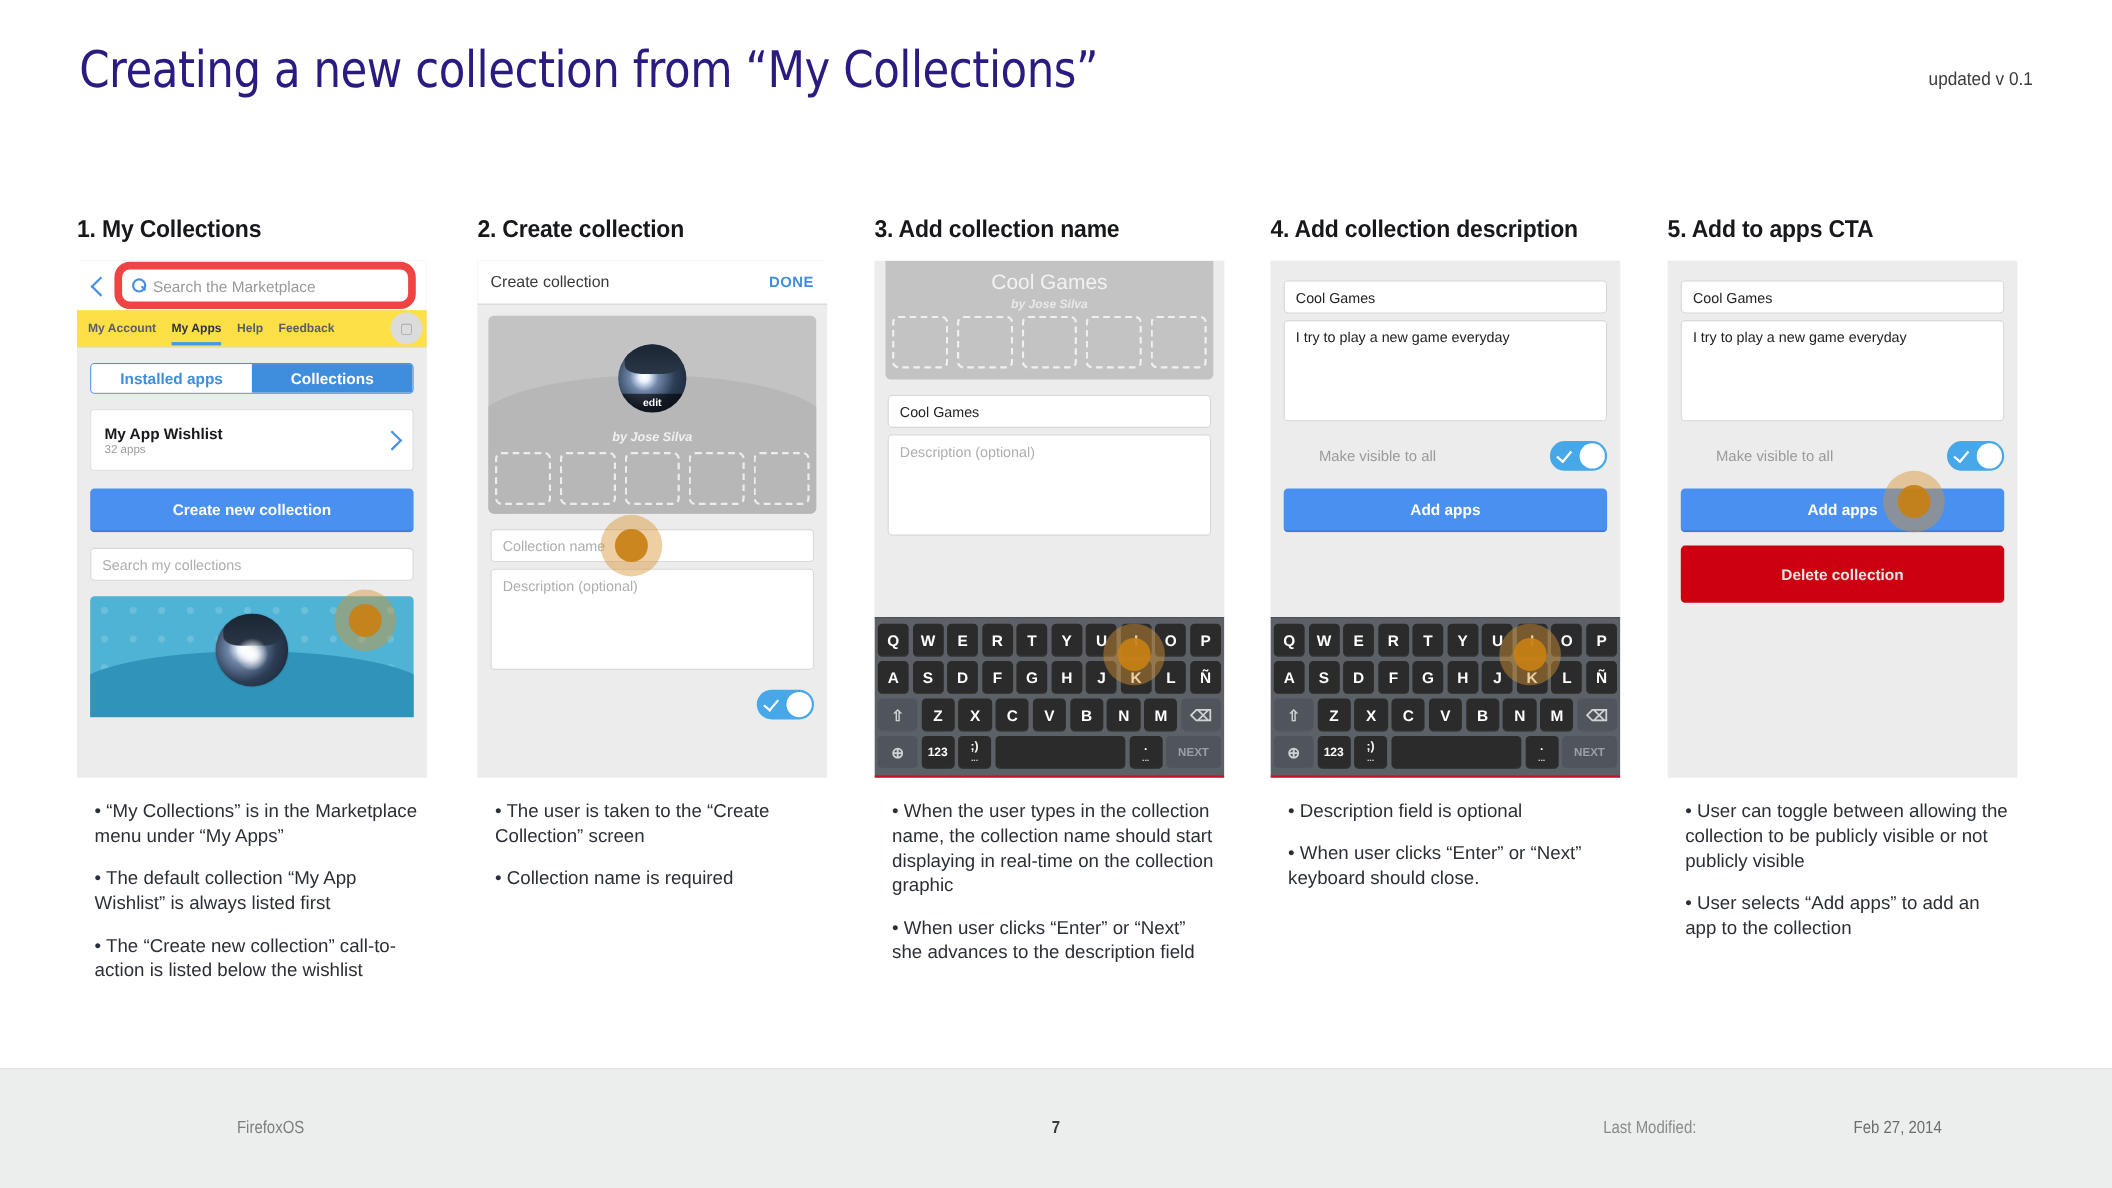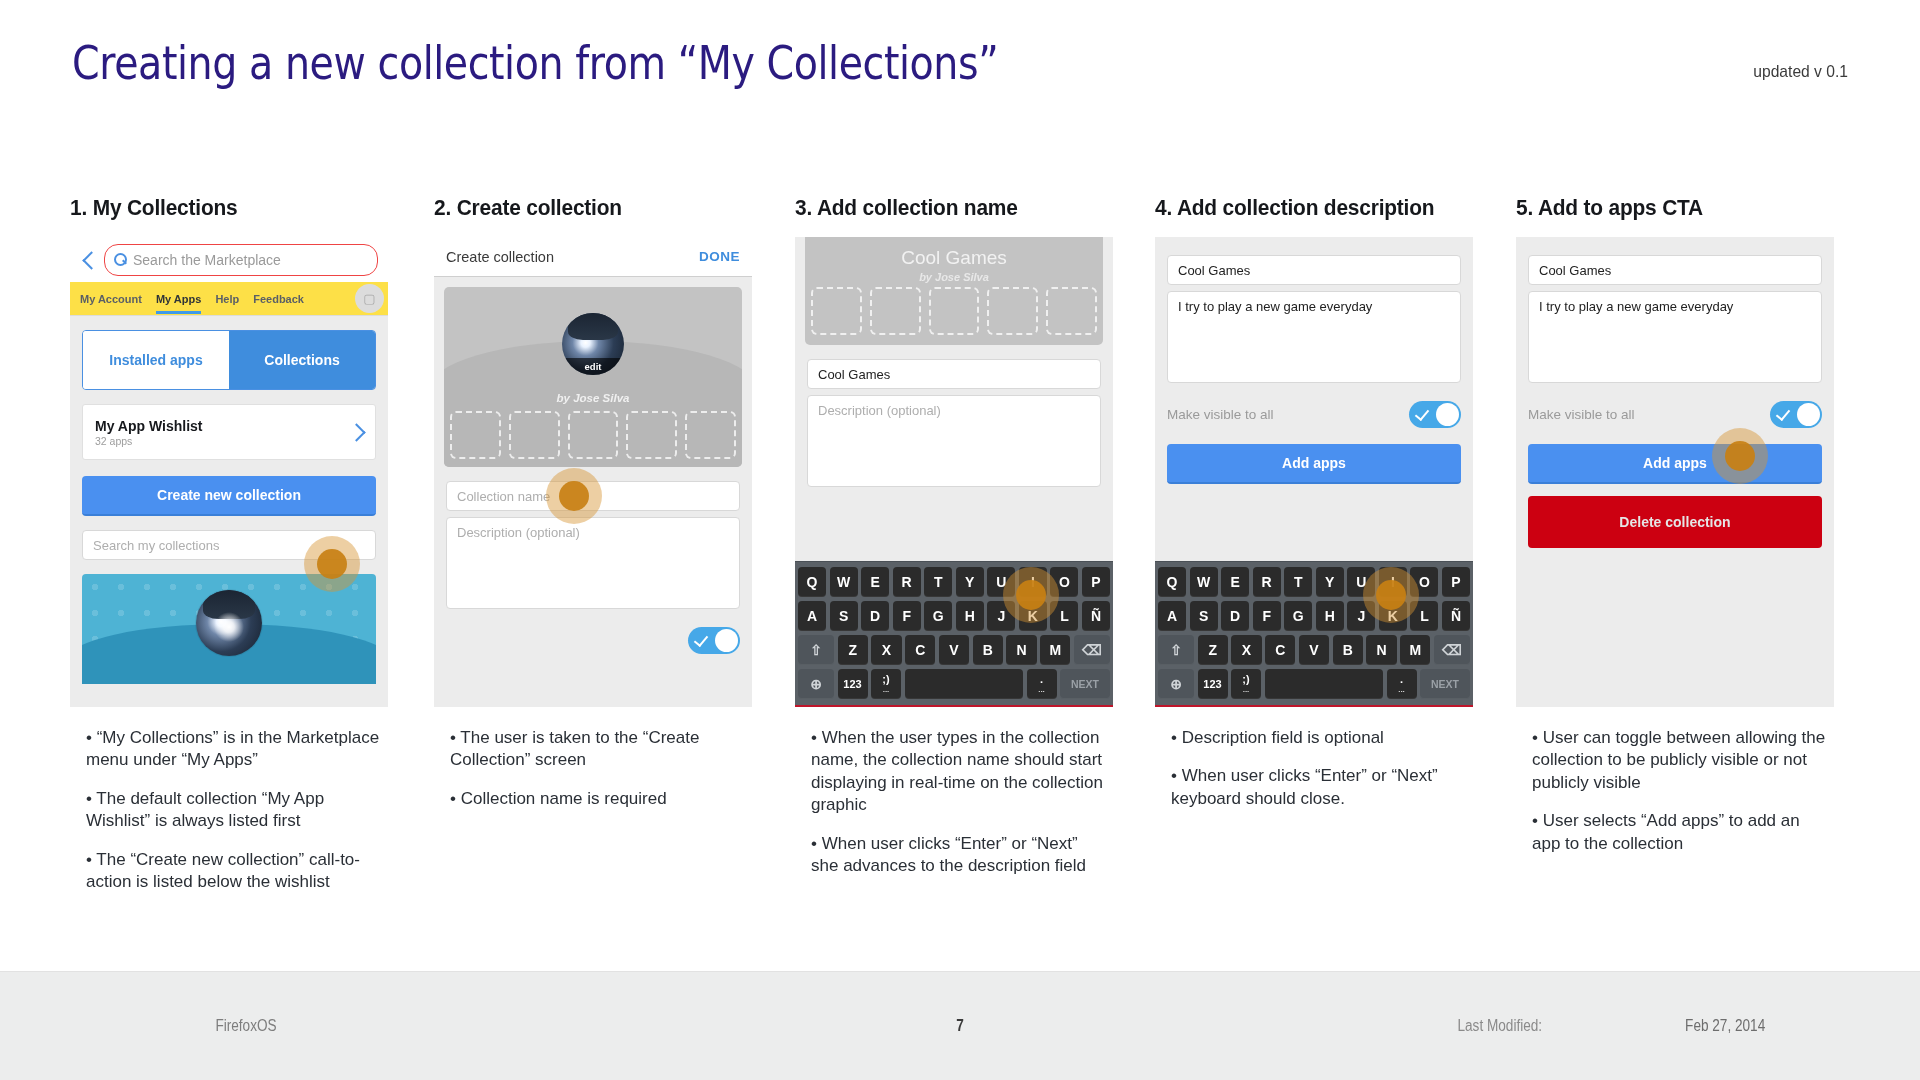--- a/index.html
+++ b/index.html
@@ -60,21 +60,21 @@
   .back-chev {
     width: 16px; height: 16px; flex: 0 0 auto; position: relative;
   }
   .back-chev::before {
     content: ""; position: absolute; left: 5px; top: 2px;
     width: 11px; height: 11px;
     border-left: 2.6px solid #4a90e2; border-bottom: 2.6px solid #4a90e2;
     transform: rotate(45deg);
   }
   .search-pill {
-    flex: 1; height: 32px; border: 1px solid #ef4444; border-radius: 14px;
+    flex: 1; height: 43px; border: 7px solid #ef4444; border-radius: 14px;
     display: flex; align-items: center; gap: 6px; padding: 0 9px;
     background: #fff;
   }
   .mag { width: 13px; height: 13px; position: relative; flex: 0 0 auto; }
   .mag::before {
     content: ""; position: absolute; left: 0; top: 0;
     width: 9px; height: 9px; border: 2px solid #4a90e2; border-radius: 50%;
   }
   .mag::after {
     content: ""; position: absolute; left: 8px; top: 8px;
@@ -96,21 +96,21 @@
   .basket {
     position: absolute; right: 4px; top: 2px;
     width: 29px; height: 29px; border-radius: 50%; background: #dcdcdc;
     display: flex; align-items: center; justify-content: center;
   }
   .basket-ico { font-size: 13px; color: #a8a8a8; }
 
   
   .seg-wrap { padding: 14px 12px 0 12px; }
   .segmented {
-    display: flex; height: 60px; border-radius: 4px; overflow: hidden;
+    display: flex; height: 28px; border-radius: 4px; overflow: hidden;
     border: 1px solid #4a90e2;
   }
   .seg {
     flex: 1; display: flex; align-items: center; justify-content: center;
     font-size: 14px; font-weight: bold;
   }
   .seg.off { background: #fff; color: #3f8ddd; }
   .seg.on { background: #3f8ddd; color: #fff; }
 
   
@@ -243,21 +243,21 @@
     border: 1px solid #d8d8d8; border-radius: 4px;
     padding: 7px 10px; font-size: 13px;
   }
   .textarea-box.ph { color: #aeaeae; }
   .textarea-box.val { color: #222; }
 
   .toggle-row {
     margin: 18px 12px 0 12px; display: flex; align-items: center;
     justify-content: space-between;
   }
-  .toggle-label { font-size: 13.5px; color: #9a9a9a; }
+  .toggle-label { font-size: 13.5px; color: #9a9a9a; margin-left: 32px; }
   .toggle {
     width: 52px; height: 27px; border-radius: 14px; background: #46a8e8;
     position: relative; display: flex; align-items: center;
   }
   .toggle-knob {
     position: absolute; right: 2px; top: 2px;
     width: 23px; height: 23px; border-radius: 50%; background: #fff;
   }
   .toggle-check {
     position: absolute; left: 9px; top: 6px; width: 8px; height: 13px;

